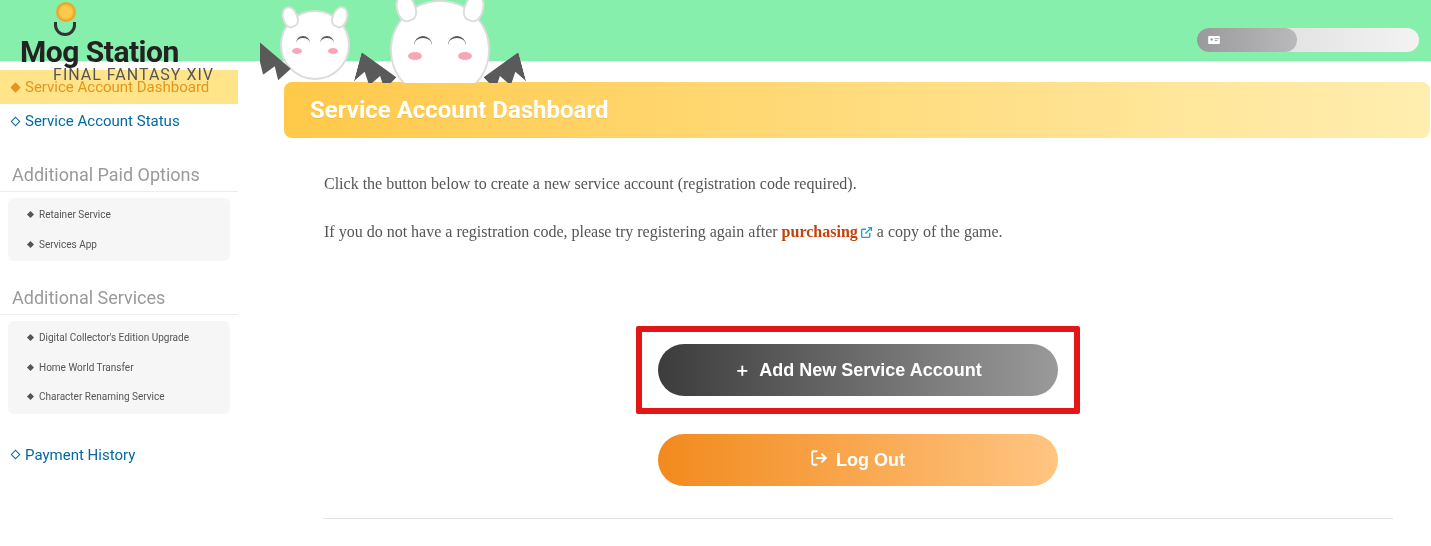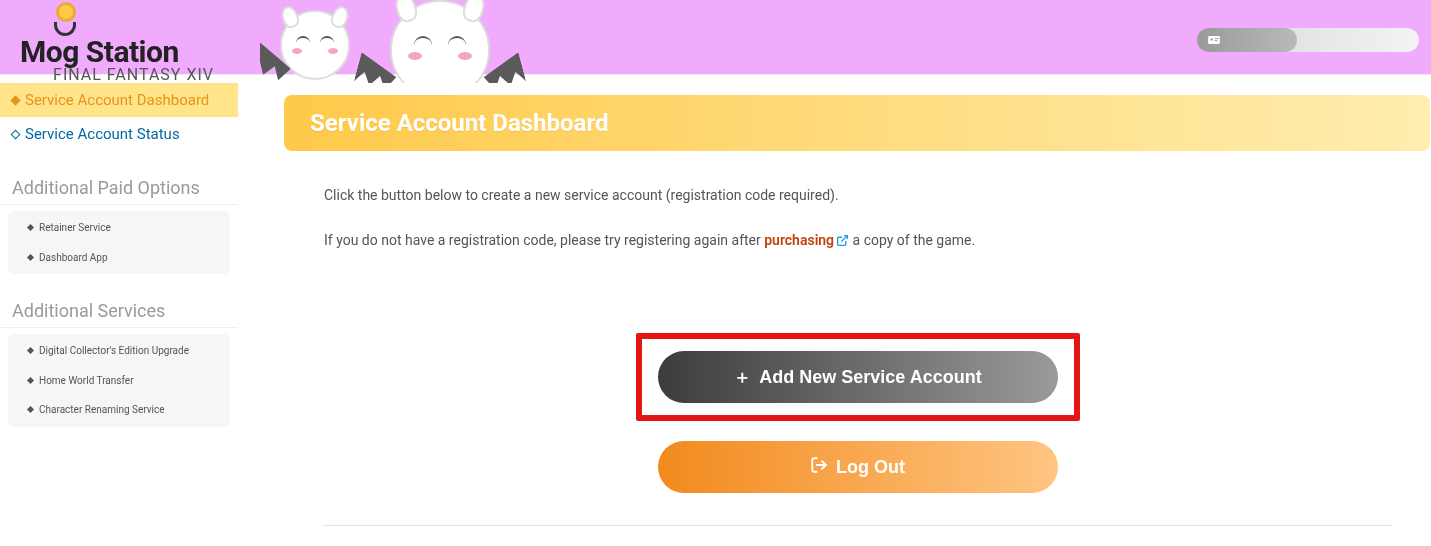--- a/index.html
+++ b/index.html
@@ -4,22 +4,22 @@
 <style>
   * { box-sizing: border-box; margin: 0; padding: 0; }
   body {
     font-family: -apple-system, BlinkMacSystemFont, "Segoe UI", Roboto, Arial, sans-serif;
     background: #fff;
     width: 1431px;
     color: #333;
   }
   .header {
     position: relative;
-    height: 75px;
-    background: #f0abfc;
+    height: 62px;
+    background: #86efac;
     border-bottom: 1px solid #eee;
   }
   .logo {
     position: absolute;
     left: 20px;
     top: 2px;
     width: 200px;
   }
   .logo-kupo {
     width: 20px; height: 20px;
@@ -180,23 +180,24 @@
     color: #fff;
     font-size: 24px;
     font-weight: 700;
     padding: 14px 26px;
     border-radius: 8px;
     width: 1146px;
     text-shadow: 0 1px 0 rgba(200,150,0,0.25);
   }
   .body-text {
     padding: 34px 0 0 40px;
-    font-size: 14px;
+    font-size: 16px;
     color: #555;
     max-width: 1070px;
+    font-family: Liberation Serif, serif;
   }
   .body-text p { margin-bottom: 24px; line-height:1.5; }
   .link {
     color: #c2410c;
     font-weight: 600;
     text-decoration: none;
   }
   .ext-icon {
     display:inline-block;
     vertical-align: -2px;
@@ -297,41 +298,45 @@
     </div>
 
     <div class="nav-section-title">Additional Paid Options</div>
     <div class="nav-sub">
       <div class="nav-item">
         <span class="bullet"></span>
         <span>Retainer Service</span>
       </div>
       <div class="nav-item">
         <span class="bullet"></span>
-        <span>Dashboard App</span>
+        <span>Services App</span>
       </div>
     </div>
 
     <div class="nav-section-title">Additional Services</div>
     <div class="nav-sub">
       <div class="nav-item">
         <span class="bullet"></span>
         <span>Digital Collector's Edition Upgrade</span>
       </div>
       <div class="nav-item">
         <span class="bullet"></span>
         <span>Home World Transfer</span>
       </div>
       <div class="nav-item">
         <span class="bullet"></span>
         <span>Character Renaming Service</span>
       </div>
     </div>
 
     <div style="height:18px"></div>
+    <div class="nav-item">
+      <span class="diamond"></span>
+      <span>Payment History</span>
+    </div>
   </div>
 
   <div class="main">
     <div class="page-title-bar">Service Account Dashboard</div>
 
     <div class="body-text">
       <p>Click the button below to create a new service account (registration code required).</p>
       <p>
         <span>If you do not have a registration code, please try registering again after </span><a class="link"><span>purchasing</span><span class="ext-icon"><svg width="13" height="13" viewBox="0 0 24 24" fill="none" stroke="#1a9dd9" stroke-width="2.5">
                 <path d="M18 13v6a2 2 0 0 1-2 2H5a2 2 0 0 1-2-2V8a2 2 0 0 1 2-2h6"></path>

